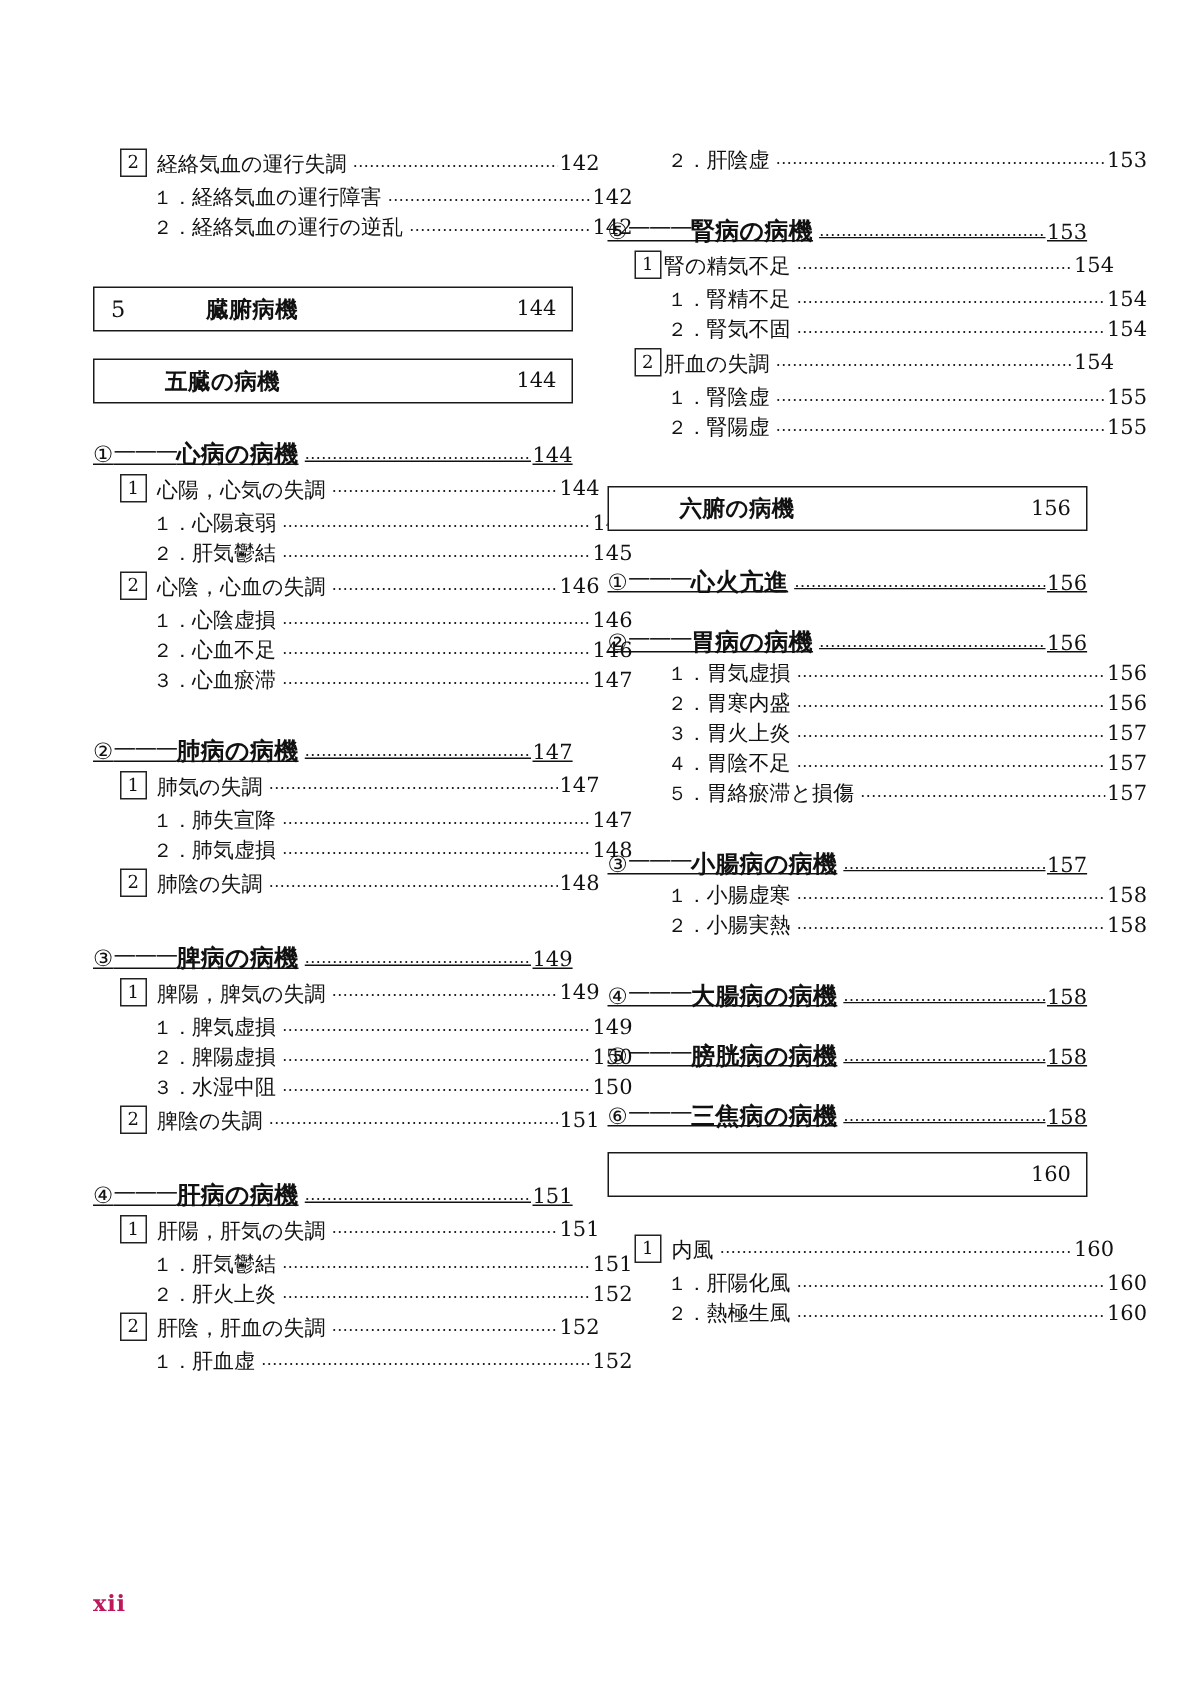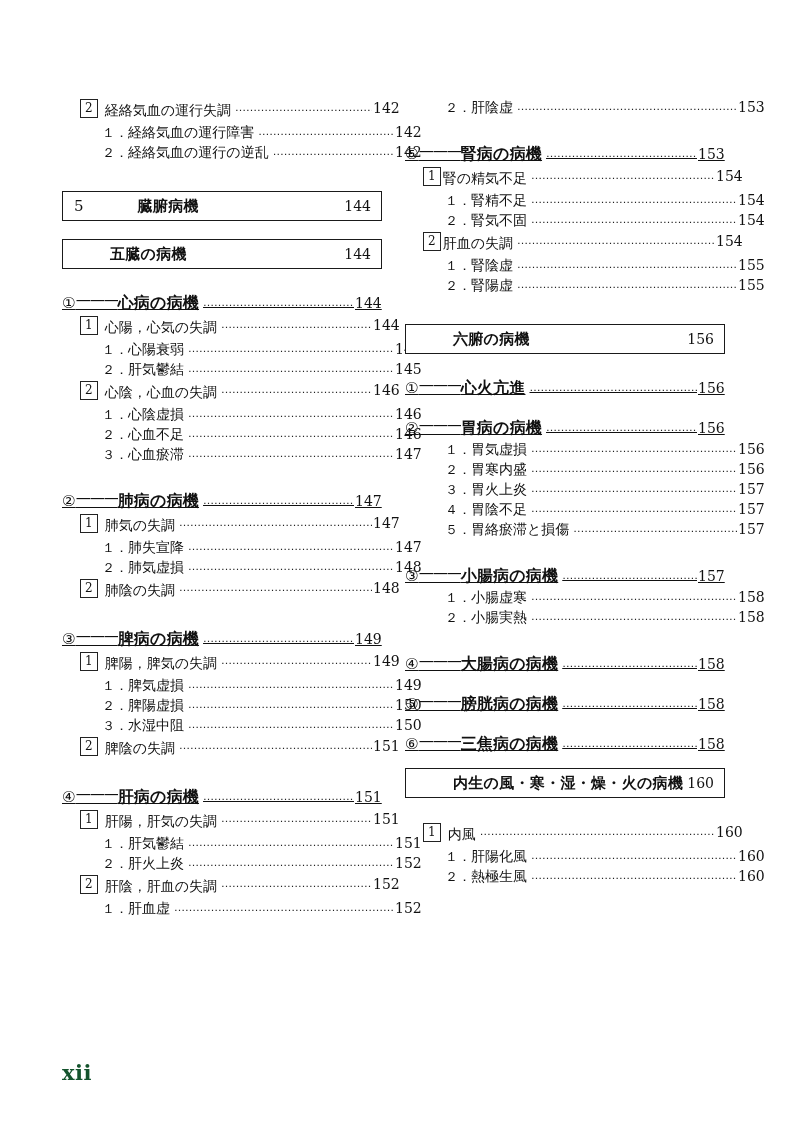--- a/index.html
+++ b/index.html
@@ -151,22 +151,22 @@
   .gap-sm { height: 10px; }
   .gap-md { height: 18px; }
   .gap-lg { height: 26px; }
 
   .folio {
     position: absolute;
     left: 62px;
     top: 1060px;
     font-family: "DejaVu Serif", "Liberation Serif", serif;
     font-weight: bold;
-    font-size: 21px;
-    color: #14532d;
+    font-size: 15px;
+    color: #be185d;
     letter-spacing: 0.5px;
   }
 </style>
 </head>
 <body>
 
 <div class="page">
   <div class="col col-left" id="col-left">
       <div class="row lvl-box">
         <span class="label">
@@ -473,21 +473,20 @@
         <span class="pg">158</span>
       </div>
       <div class="gap-md"></div>
       <div class="row lvl-circ">
         <span class="label"><span class="circ">⑥</span><span class="dash">———</span><span>三焦病の病機</span></span>
         <span class="dots">………………………………………………………………………………………………</span>
         <span class="pg">158</span>
       </div>
       <div class="gap-sm"></div>
       <div class="boxhdr">
-        <span class="title">内生の風・寒・湿・燥・火の病機</span>
         <span class="spacer"></span>
         <span class="pg">160</span>
       </div>
       <div class="gap-lg"></div>
       <div class="row lvl-box">
         <span class="label">
           <span class="numbox">1</span>
           <span>内風</span>
         </span>
         <span class="dots">………………………………………………………………………………………………</span>

